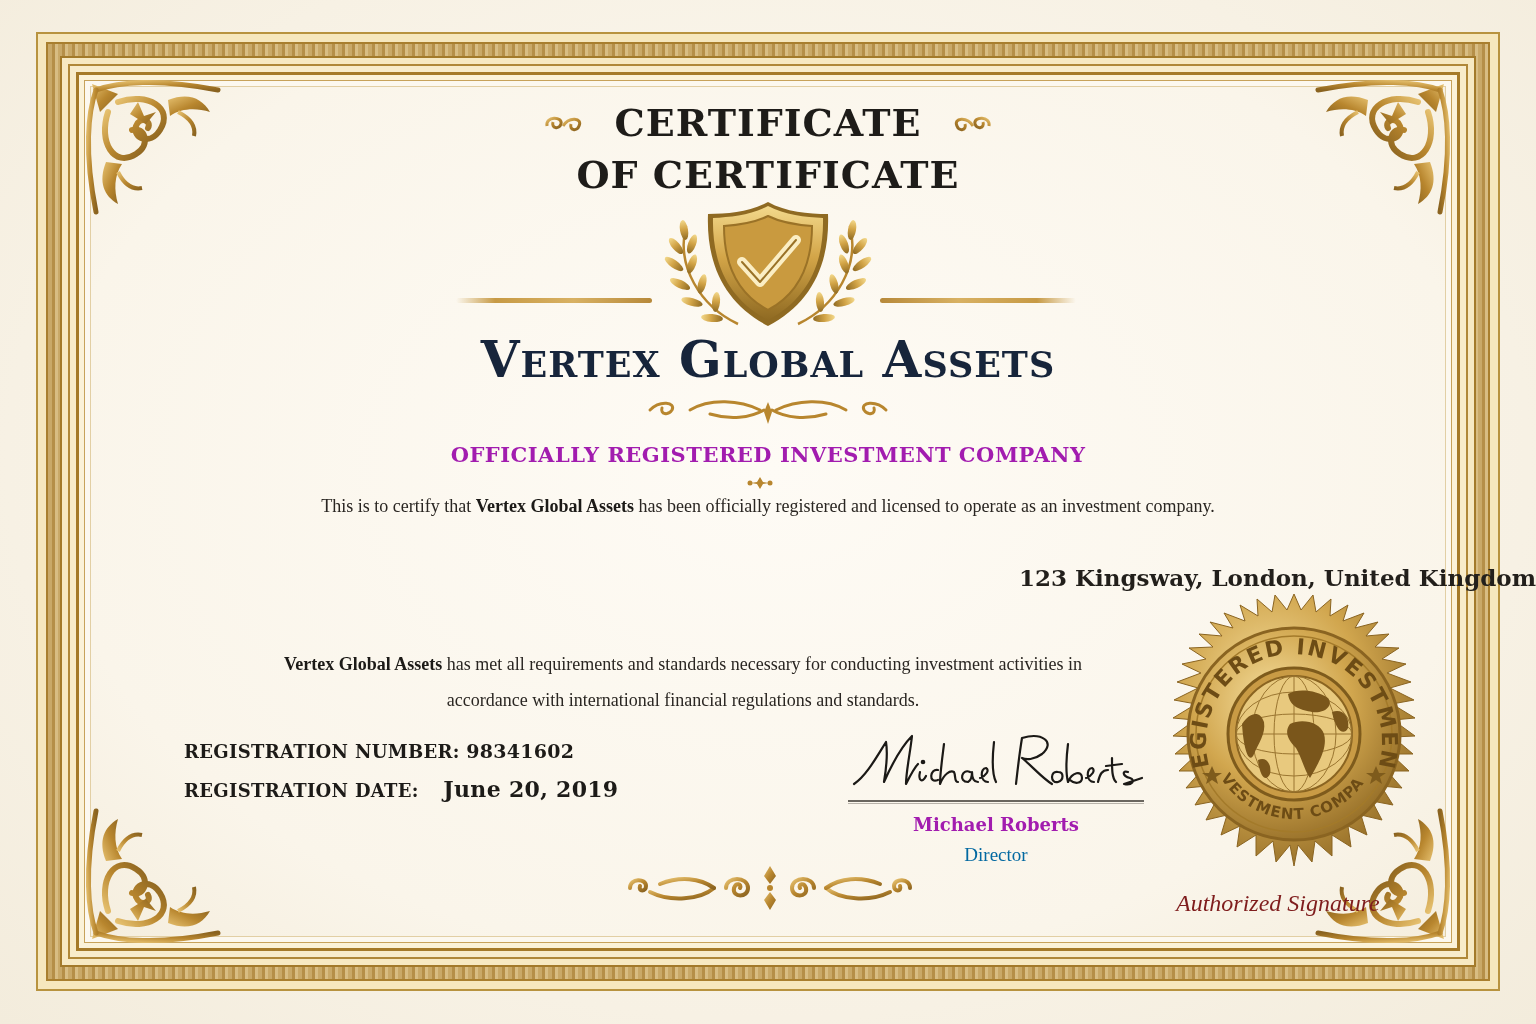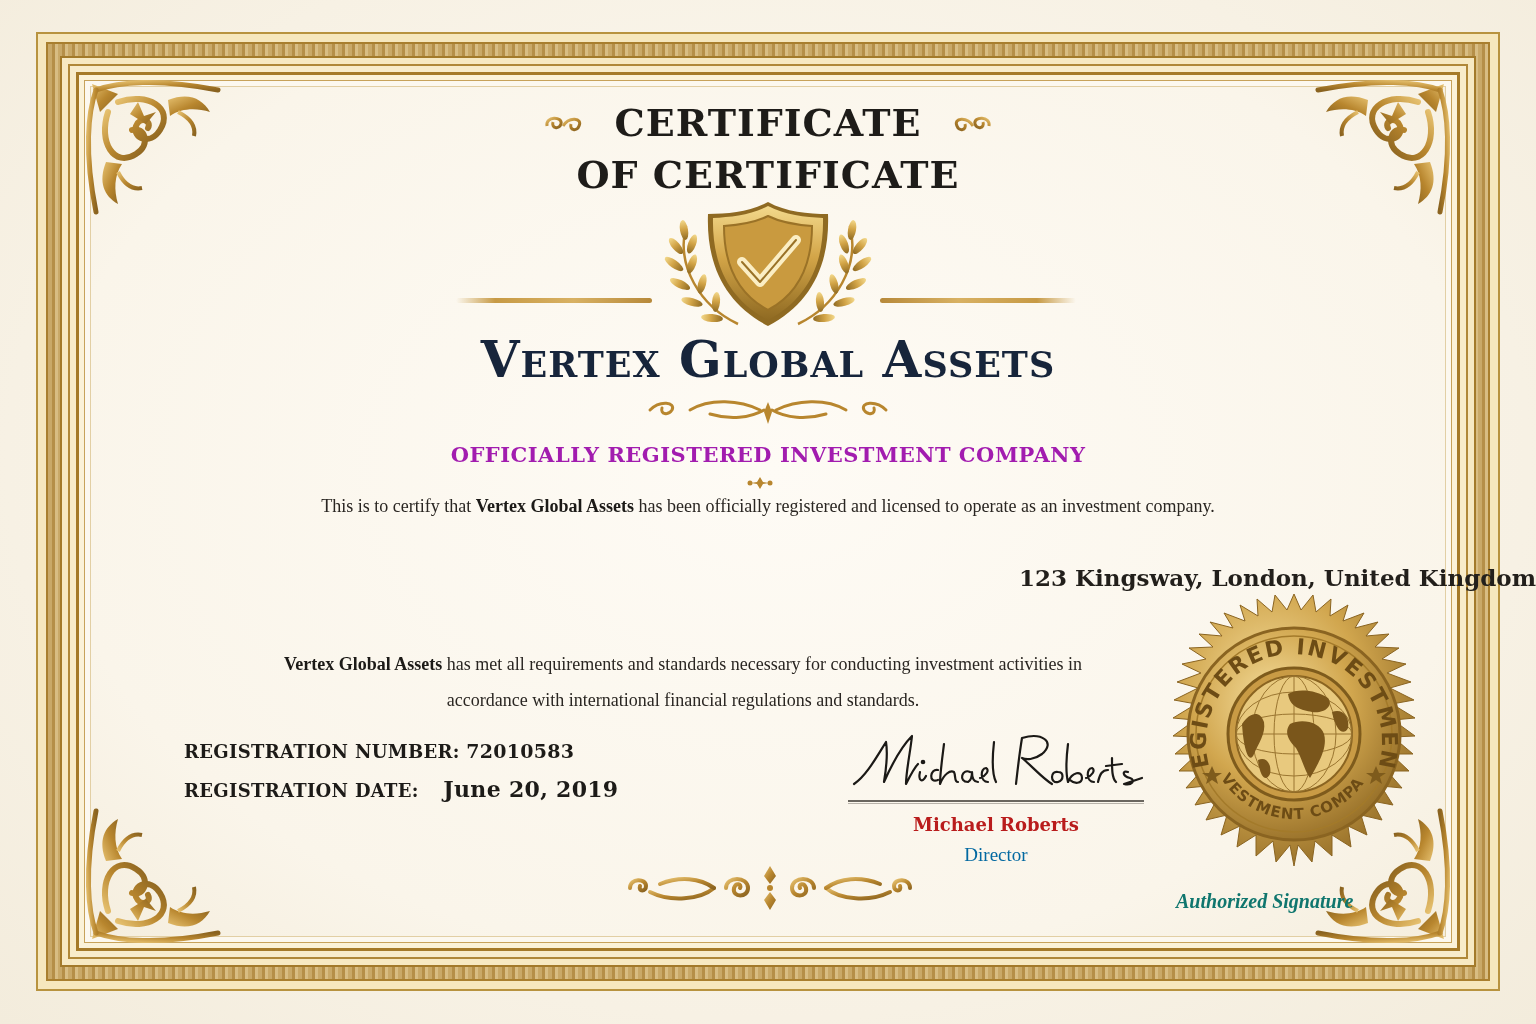--- a/index.html
+++ b/index.html
@@ -82,29 +82,29 @@
   .reg { position: absolute; left: 184px; font-family: "DejaVu Serif", serif; font-weight: bold;
     font-size: 18px; color: #1d1b18; letter-spacing: 0.3px; }
   .reg .val { font-size: 19px; }
   .reg-num { top: 740px; }
   .reg-date { top: 776px; }
   .reg-date .val { font-size: 22px; margin-left: 18px; }
 
   .signature { position: absolute; left: 846px; top: 724px; width: 300px; height: 74px; }
   .sig-line { position: absolute; left: 848px; top: 800px; width: 296px; border-top: 2px solid #6a665f; border-bottom: 1px solid #b8b3aa; height: 4px; }
   .signer-name { position: absolute; left: 846px; width: 300px; top: 814px; text-align: center;
-    font-family: "DejaVu Serif", serif; font-weight: bold; font-size: 18px; color: #b91c1c; }
+    font-family: "DejaVu Serif", serif; font-weight: bold; font-size: 18px; color: #a21caf; }
   .signer-title { position: absolute; left: 846px; width: 300px; top: 844px; text-align: center;
     font-family: "Liberation Serif", serif; font-size: 19px; color: #0369a1; }
 
   .bottom-flourish { position: absolute; left: 500px; top: 862px; width: 540px; height: 50px; }
 
   .seal { position: absolute; left: 1152px; top: 592px; width: 284px; height: 284px; }
   .auth-sig { position: absolute; left: 1176px; top: 890px; font-family: "Liberation Serif", serif;
-    font-style: italic; font-size: 20px; color: #0f766e; font-weight: bold; }
+    font-style: italic; font-size: 24px; color: #7f1d1d; }
 </style>
 </head>
 <body>
 
 <div class="paper"></div>
 
 <div class="frame f-outer-line"></div>
 <div class="frame f-band"></div>
 <div class="frame f-band-inner"></div>
 <div class="frame f-l2"></div>
@@ -241,21 +241,21 @@
 </div>
 
 <div class="address">123 Kingsway, London, United Kingdom</div>
 
 <div class="body-text p2">
   <b>Vertex Global Assets</b><span> has met all requirements and standards necessary for conducting investment activities in accordance with international financial regulations and standards.</span>
 </div>
 
 <div class="reg reg-num">
   <span>REGISTRATION NUMBER:</span>
-  <span class="val">72010583</span>
+  <span class="val">98341602</span>
 </div>
 <div class="reg reg-date">
   <span>REGISTRATION DATE:</span>
   <span class="val">June 20, 2019</span>
 </div>
 
 <svg class="signature" viewBox="0 0 300 74">
   <g fill="none" stroke="#1b1916" stroke-width="2.2" stroke-linecap="round" stroke-linejoin="round">
     <path d="M8 60 C20 52, 30 34, 40 18 C42 30, 40 46, 38 58 C46 40, 56 22, 66 12 C64 30, 60 48, 60 60 C64 52, 68 44, 72 40"></path>
     <path d="M74 48 C72 56, 76 60, 80 52"></path>

